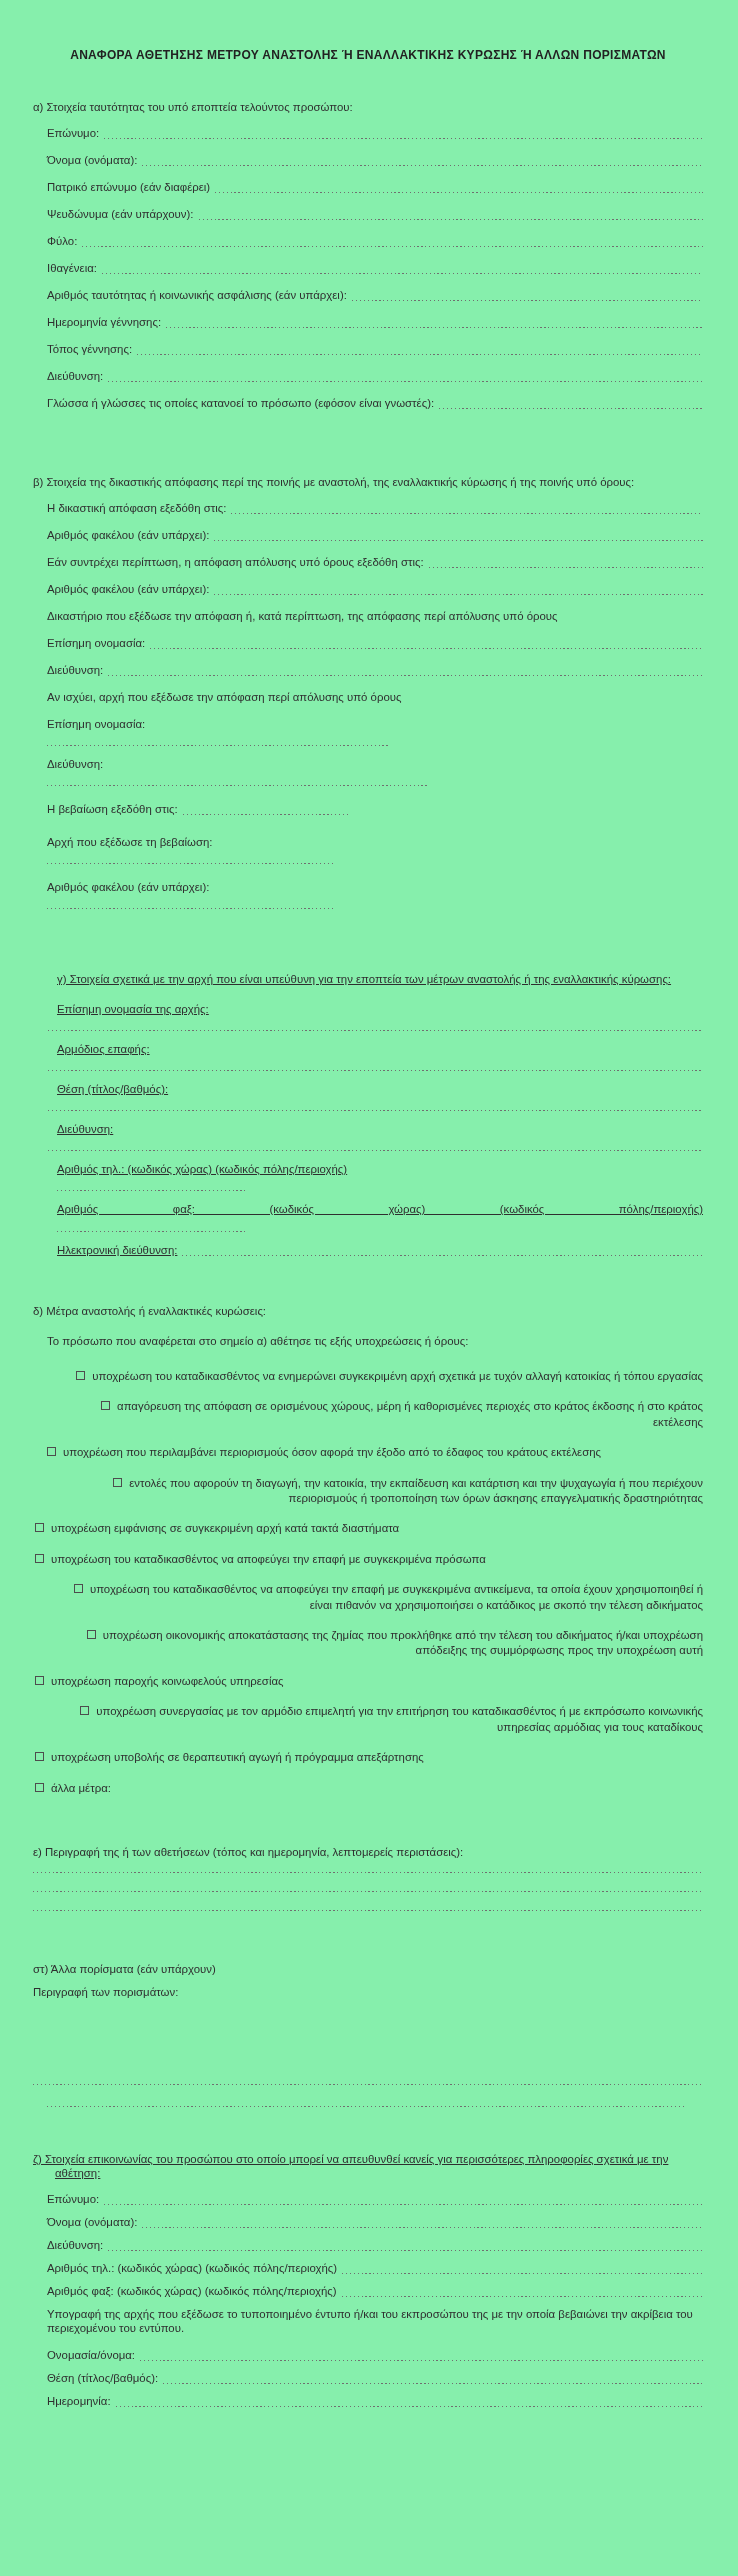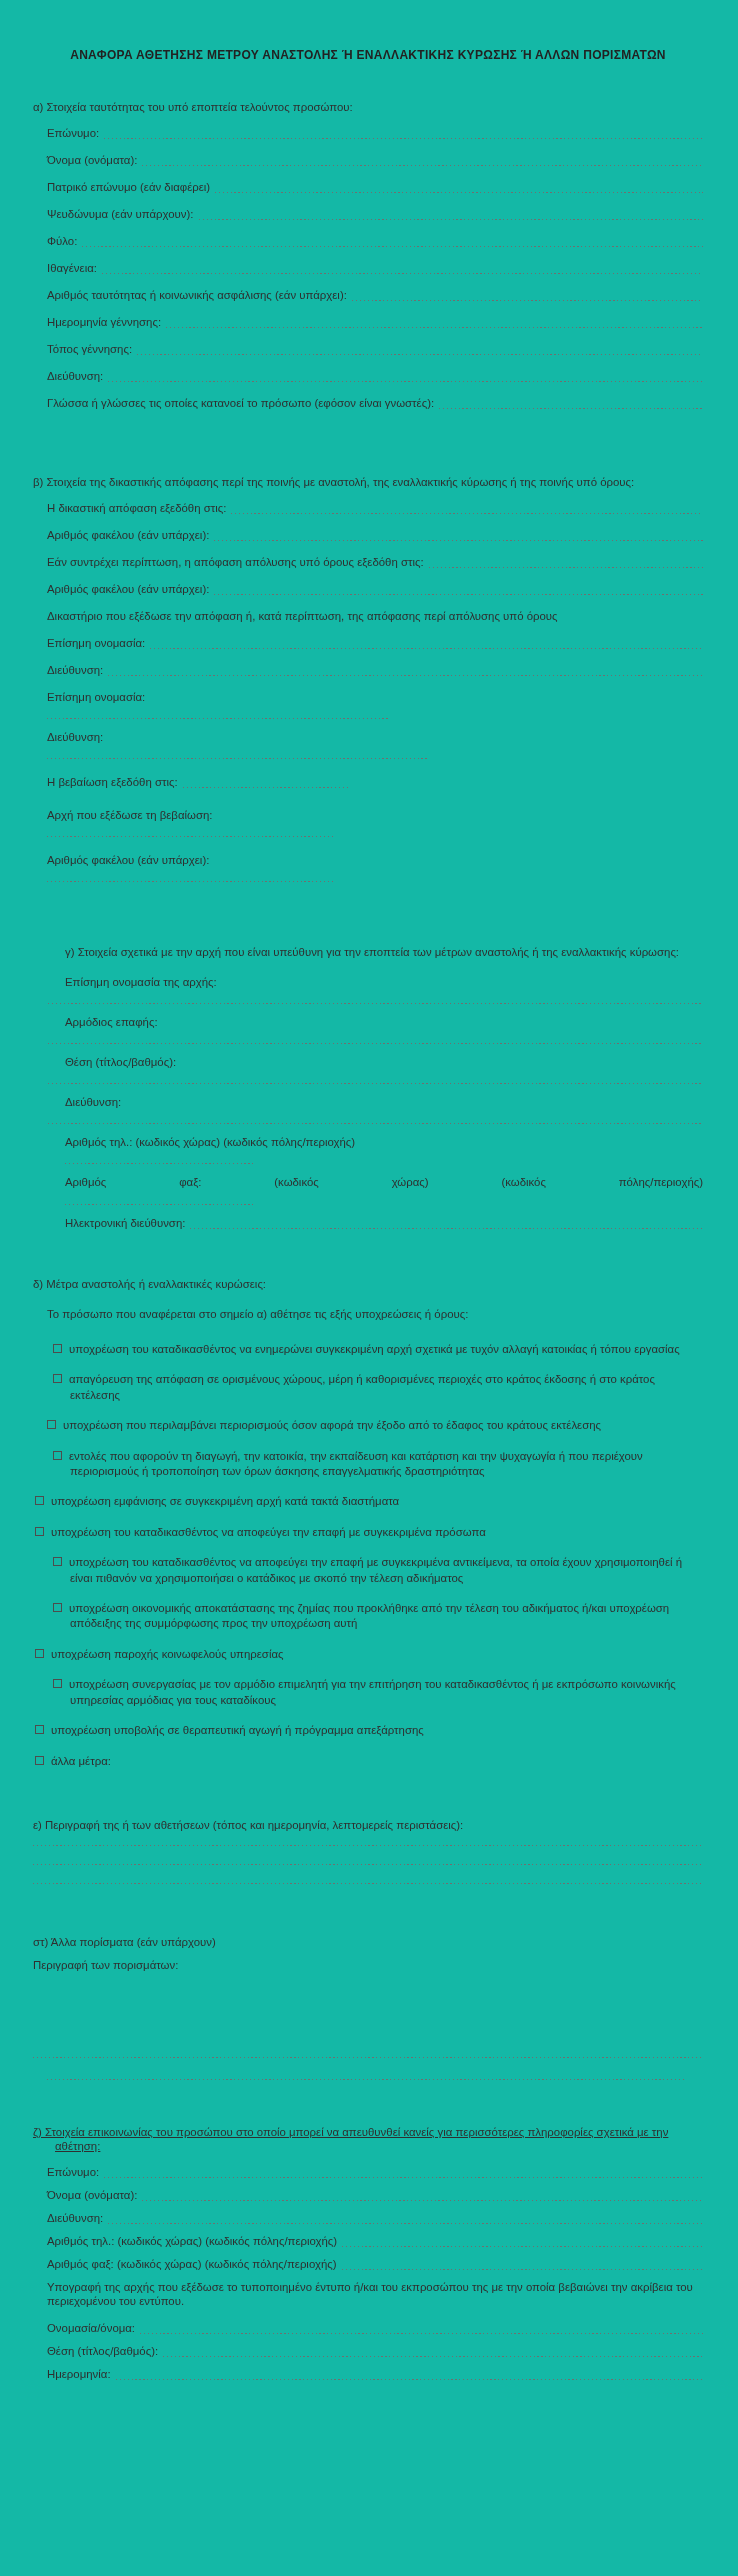--- a/index.html
+++ b/index.html
@@ -1,41 +1,41 @@
 <!DOCTYPE html>
 <html lang="el"><head>
 <meta charset="utf-8">
 <style>
   html,body { margin:0; padding:0; background:#ffffff; }
   body { font-family:"Liberation Sans","DejaVu Sans",sans-serif; color:#2f2f2f; }
   .page {
     position:relative; width:738px; height:2576px; box-sizing:border-box;
-    padding:48px 35px 0 33px; background:#14b8a6; overflow:hidden;
+    padding:48px 35px 0 33px; background:#86efac; overflow:hidden;
     font-size:11.4px; line-height:14px;
   }
   .title { text-align:center; font-weight:bold; font-size:12px; letter-spacing:0.3px; color:#222; margin-bottom:38px; }
   .sec-heading { margin-bottom:12px; }
   .hang { padding-left:22px; text-indent:-22px;text-decoration:underline; }
   .ml { margin-left:14px; }
-  .ml2 { margin-left:32px; }
+  .ml2 { margin-left:24px;text-decoration:underline; }
   .row { display:flex; margin-bottom:13px;text-align:center; }
   .row .lbl { white-space:nowrap; }
   .dots, .dotline {
     background-image:repeating-linear-gradient(to right,#6f6f6f 0 1.2px,transparent 1.2px 3.9px);
     background-repeat:no-repeat; background-position:left bottom; background-size:100% 1.4px;
   }
   .dots { flex:1 1 auto; align-self:flex-end; height:11px; margin:0 0 1px 5px; }
   .dotline { height:2px; margin-bottom:11px; }
   .plain { margin-bottom:13px; } .gap-md { height:34px; } .gap-lg { height:52px; }
   .w45 { width:45%; } .w43 { width:43%; } .w51 { width:51%; } .w57 { width:57%; } .w95 { width:95%; } .w29 { width:188px; }
   .justify { text-align:justify; text-align-last:justify; margin-bottom:14px; }
   .chk { margin-bottom:15px; line-height:15.4px; padding-left:17px; text-indent:-17px; }
   .chk.nohang { padding-left:12px; text-indent:0; }
   .chk.lvl1 { margin-left:2px; }
-  .chk.lvl2 { margin-left:20px; }
+  .chk.lvl2 { margin-left:20px;text-align:right; }
   .box { display:inline-block; width:7px; height:7px; border:1px solid #4d4d4d; margin-right:7px; vertical-align:0; }
   .note { margin-bottom:13px; }
   .mb9 { margin-bottom:9px; }
   .mt16 { margin-top:16px; }
   .mt19 { margin-top:19px; }
   .dl-c { margin-left:15px; }
   .e-lines .dotline { margin-bottom:17px; }
 </style>
 </head>
 <body>
@@ -111,20 +111,21 @@
     </div>
   <div class="plain ml">Δικαστήριο που εξέδωσε την απόφαση ή, κατά περίπτωση, της απόφασης περί απόλυσης υπό όρους</div>
   <div class="row ml">
       <span class="lbl">Επίσημη ονομασία:</span>
       <span class="dots"></span>
     </div>
   <div class="row ml">
       <span class="lbl">Διεύθυνση:</span>
       <span class="dots"></span>
     </div>
+  <div class="plain ml">Αν ισχύει, αρχή που εξέδωσε την απόφαση περί απόλυσης υπό όρους</div>
   <div class="plain ml">Επίσημη ονομασία:</div>
   <div class="dotline w51 ml"></div>
   <div class="plain ml">Διεύθυνση:</div>
   <div class="dotline w57 ml"></div>
   <div class="row ml w45 mt16">
       <span class="lbl">Η βεβαίωση εξεδόθη στις:</span>
       <span class="dots"></span>
     </div>
   <div class="plain ml mt19">Αρχή που εξέδωσε τη βεβαίωση:</div>
   <div class="dotline w43 ml"></div>

